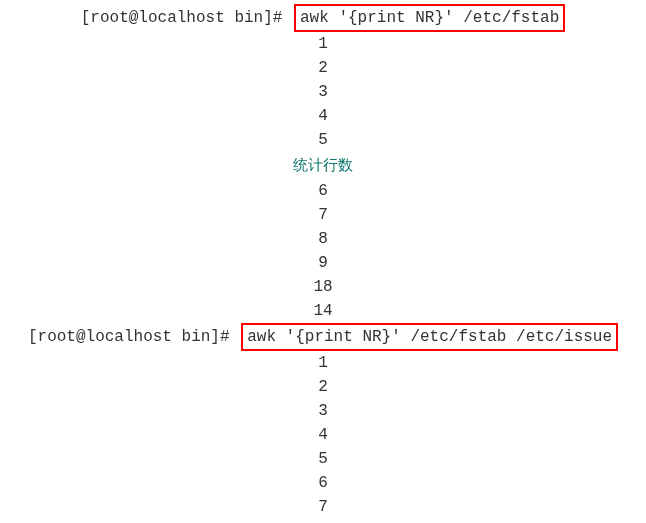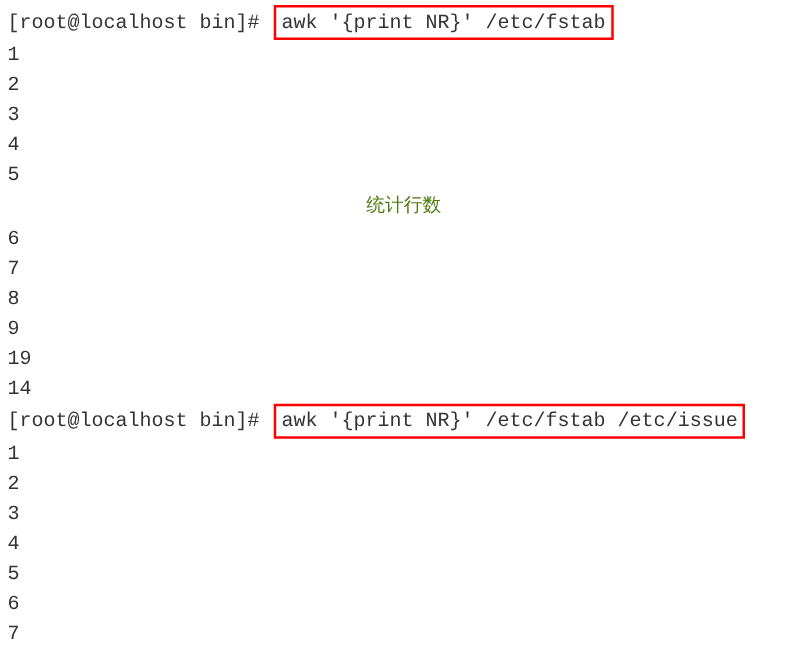--- a/index.html
+++ b/index.html
@@ -12,53 +12,54 @@
       font-size: 16px;
       background: #ffffff;
       color: #333333;
       line-height: 1.5;
       padding: 4px 6px;
       width: 646px;
     }
     .line {
       white-space: pre;
       font-family: "Courier New", Courier, monospace;
+      text-align: center;
     }
     .prompt {
       display: inline;
     }
     .cmd-box {
       display: inline-block;
       border: 2px solid #ff0000;
       padding: 0 4px;
       margin-left: 2px;
     }
     .annotation {
-      color: #4d7c0f;
+      color: #0f766e;
       text-align: center;
       font-family: Arial, "Microsoft YaHei", sans-serif;
       font-size: 15px;
       margin: 2px 0;
     }
   </style>
 </head>
 <body>
 
 <div class="line"><span class="prompt">[root@localhost bin]#</span> <span class="cmd-box">awk '{print NR}' /etc/fstab</span></div>
 <div class="line">1</div>
 <div class="line">2</div>
 <div class="line">3</div>
 <div class="line">4</div>
 <div class="line">5</div>
 <div class="annotation">统计行数</div>
 <div class="line">6</div>
 <div class="line">7</div>
 <div class="line">8</div>
 <div class="line">9</div>
-<div class="line">19</div>
+<div class="line">18</div>
 <div class="line">14</div>
 <div class="line"><span class="prompt">[root@localhost bin]#</span> <span class="cmd-box">awk '{print NR}' /etc/fstab /etc/issue</span></div>
 <div class="line">1</div>
 <div class="line">2</div>
 <div class="line">3</div>
 <div class="line">4</div>
 <div class="line">5</div>
 <div class="line">6</div>
 <div class="line">7</div>
 <div class="line">8</div>

